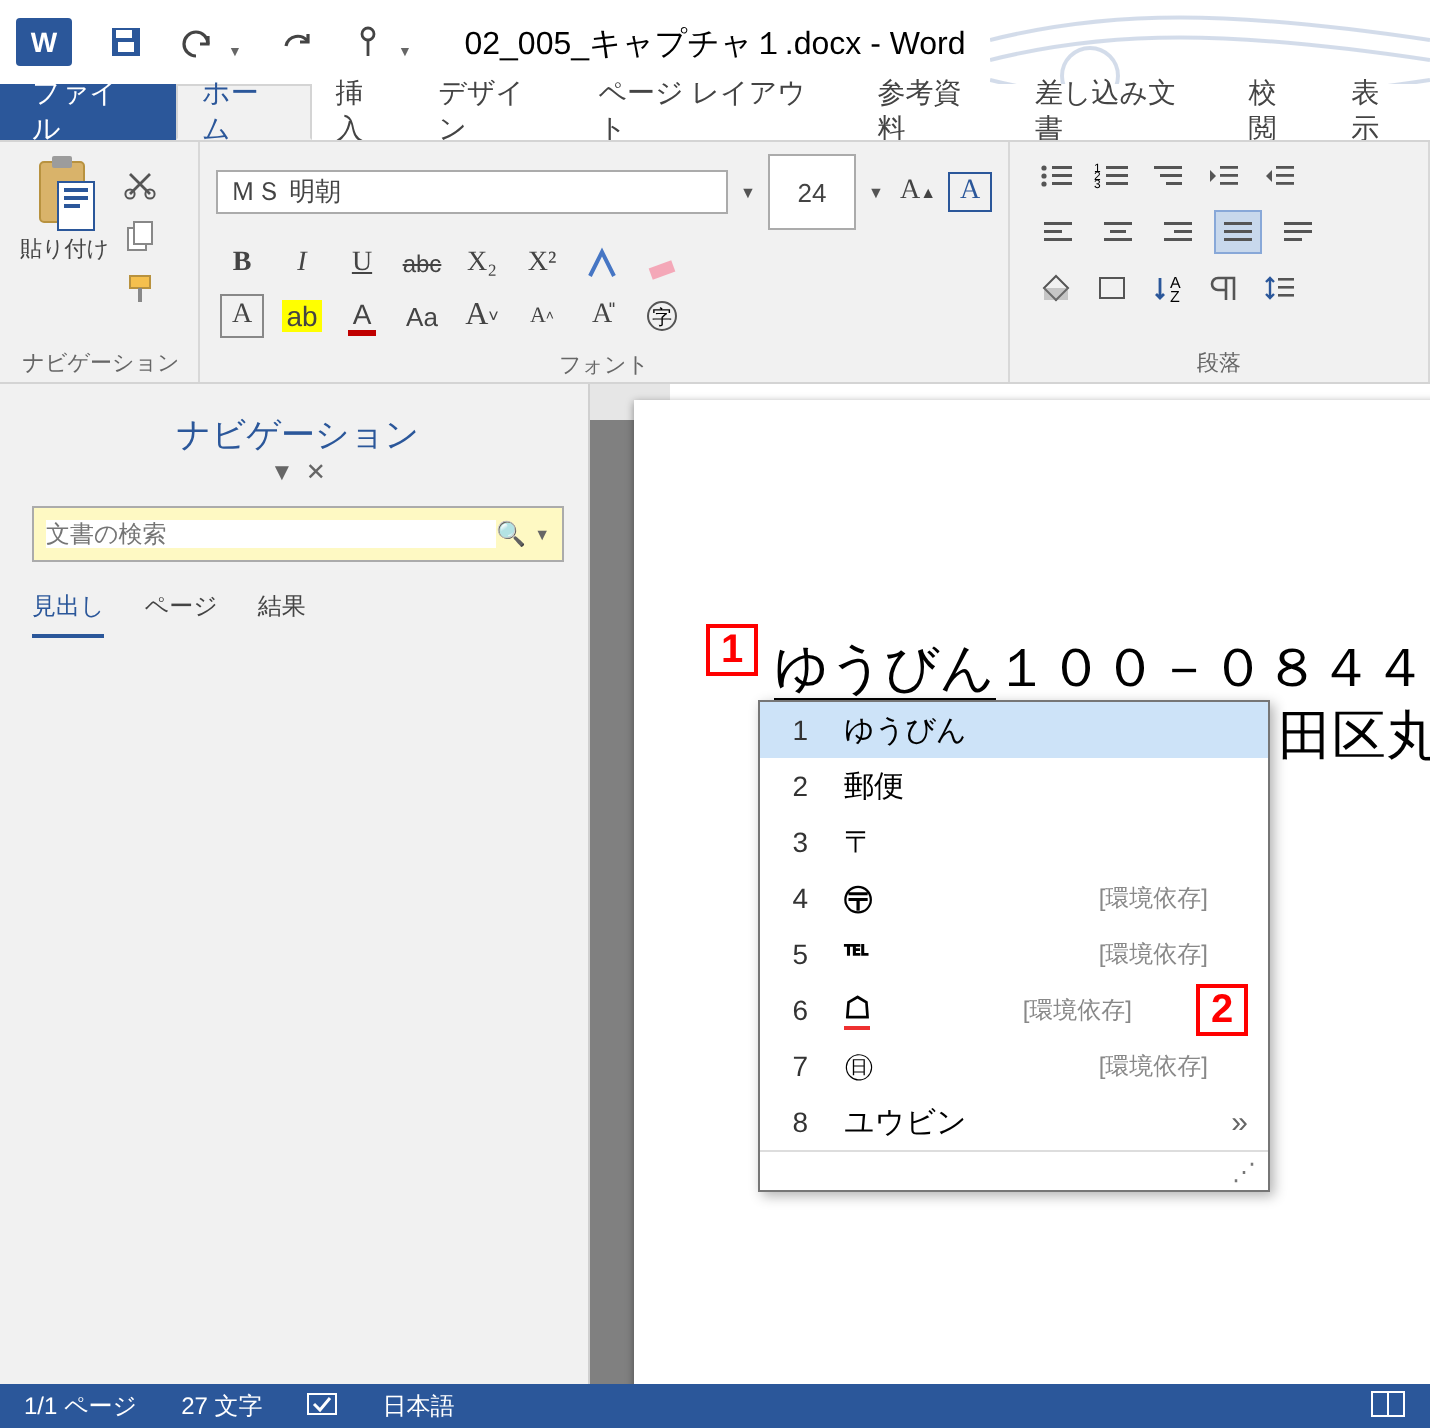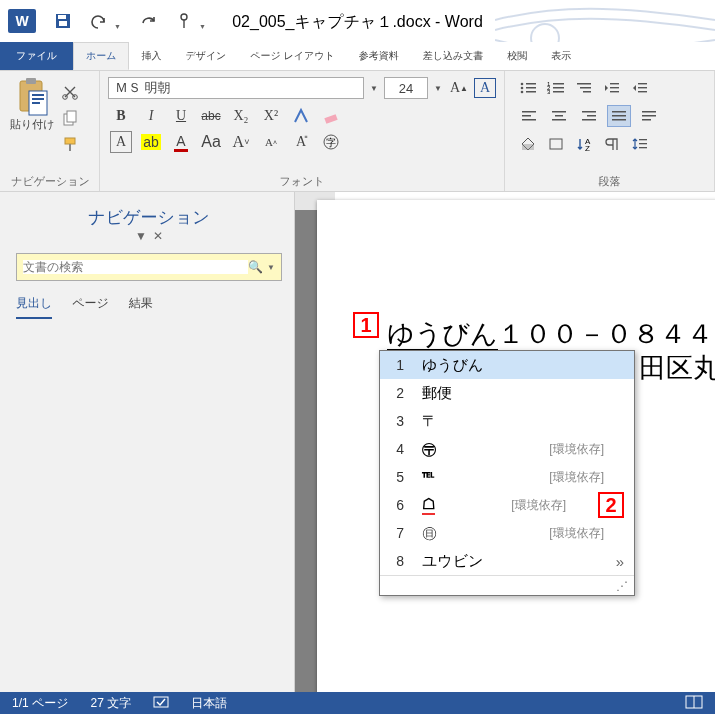--- a/index.html
+++ b/index.html
@@ -8,41 +8,41 @@
   .titlebar { height: 42px; background: #fff; display: flex; align-items: center; position: relative; border-bottom: 0; }
   .titlebar .w-icon { width: 28px; height: 24px; background: #2b579a; color: #fff; display: flex; align-items: center; justify-content: center; font-weight: bold; margin-left: 8px; border-radius:2px; font-size:14px; }
   .qat { display: flex; align-items: center; gap: 18px; margin-left: 18px; }
   .qat svg { display:block; }
   .qat .dd { font-size:7px; color:#666; margin-left:-12px; margin-top:10px; }
   .title-center { position: absolute; left: 50%; transform: translateX(-50%); top: 12px; font-size: 16px; color: #000; }
   .bg-lines { position:absolute; right:0; top:0; width:220px; height:65px; pointer-events:none; opacity:.2; }
   .titlebar, .tabs, .ribbon { position: relative; }
   
   .tabs { height: 28px; display: flex; align-items: stretch; background: #fff; }
-  .tab { padding: 0 12px; display: flex; align-items: center; font-size: 10px; color: #444; cursor: pointer; }
+  .tab { padding: 0 12px; display: flex; align-items: center; font-size: 14px; color: #444; cursor: pointer; }
   .tab.file { background: #2b579a; color: #fff; padding: 0 16px; }
   .tab.active { color: #2b579a; border: 1px solid #d4d4d4; border-bottom: 1px solid #f1f1f1; background: #f1f1f1; }
   
   .ribbon { height: 122px; background: #f1f1f1; border-top: 1px solid #d4d4d4; border-bottom: 1px solid #d4d4d4; display: flex; }
   .group { border-right: 1px solid #d8d8d8; padding: 6px 8px 2px; display:flex; flex-direction:column; justify-content:space-between; }
   .group-label { text-align: center; font-size: 11px; color: #666; padding-top:2px; }
   .clipboard { width:100px;padding-left:10px; }
   .clipboard-body { display:flex; gap:6px; }
   .clip-main { display:flex; flex-direction:column; align-items:center; }
   .clip-main .icon { width:36px; height:40px; }
   .clip-side { display:flex; flex-direction:column; gap:8px; padding-top:6px;}
   .clip-side svg { display:block;}
   .font-group { flex: 1; min-width: 290px; }
   .font-row1 { display:flex; gap:4px; align-items:center; margin-bottom:6px; }
   .font-name-box { flex:1; height:22px; border:1px solid #ababab; background:#fff; display:flex; align-items:center; padding:0 6px; font-family:"MS Mincho","MS 明朝",serif; font-size:13px; }
-  .font-size-box { width:44px; height:22px; border:1px solid #ababab; background:#fff; display:flex; align-items:center; justify-content:center; font-size:13px; }
+  .font-size-box { width:44px; height:38px; border:1px solid #ababab; background:#fff; display:flex; align-items:center; justify-content:center; font-size:13px; }
   .dd-btn { width:12px; text-align:center; color:#555; font-size:8px; }
   .font-row { display:flex; gap:8px; align-items:center; margin-bottom:4px; padding-left:2px; }
   .rbtn { min-width:22px; height:22px; display:flex; align-items:center; justify-content:center; color:#444; font-size:14px; cursor:pointer; }
-  .rbtn.small{font-size:16px;}
+  .rbtn.small{font-size:13px;}
   .para-group { width:210px; }
   .para-row { display:flex; gap:6px; align-items:center; margin-bottom:6px; padding-left:4px;}
   .align-btn { width:24px; height:22px; display:flex; align-items:center; justify-content:center; cursor:pointer; }
   .align-btn.active { background:#c8d8ec; border:1px solid #88a8d8; }
   
   .workspace { display:flex; height: calc(714px - 42px - 28px - 122px - 22px); }
   .nav-pane { width: 295px; background:#f1f1f1; border-right:1px solid #d0d0d0; padding:14px 12px 10px 16px; display:flex; flex-direction:column; gap:10px; }
   .nav-title-row { display:flex; justify-content:space-between; align-items:center;flex-direction:column; }
   .nav-title { color:#2b579a; font-size:17px; }
   .nav-close { display:flex; gap:6px; color:#666; font-size:12px;}

